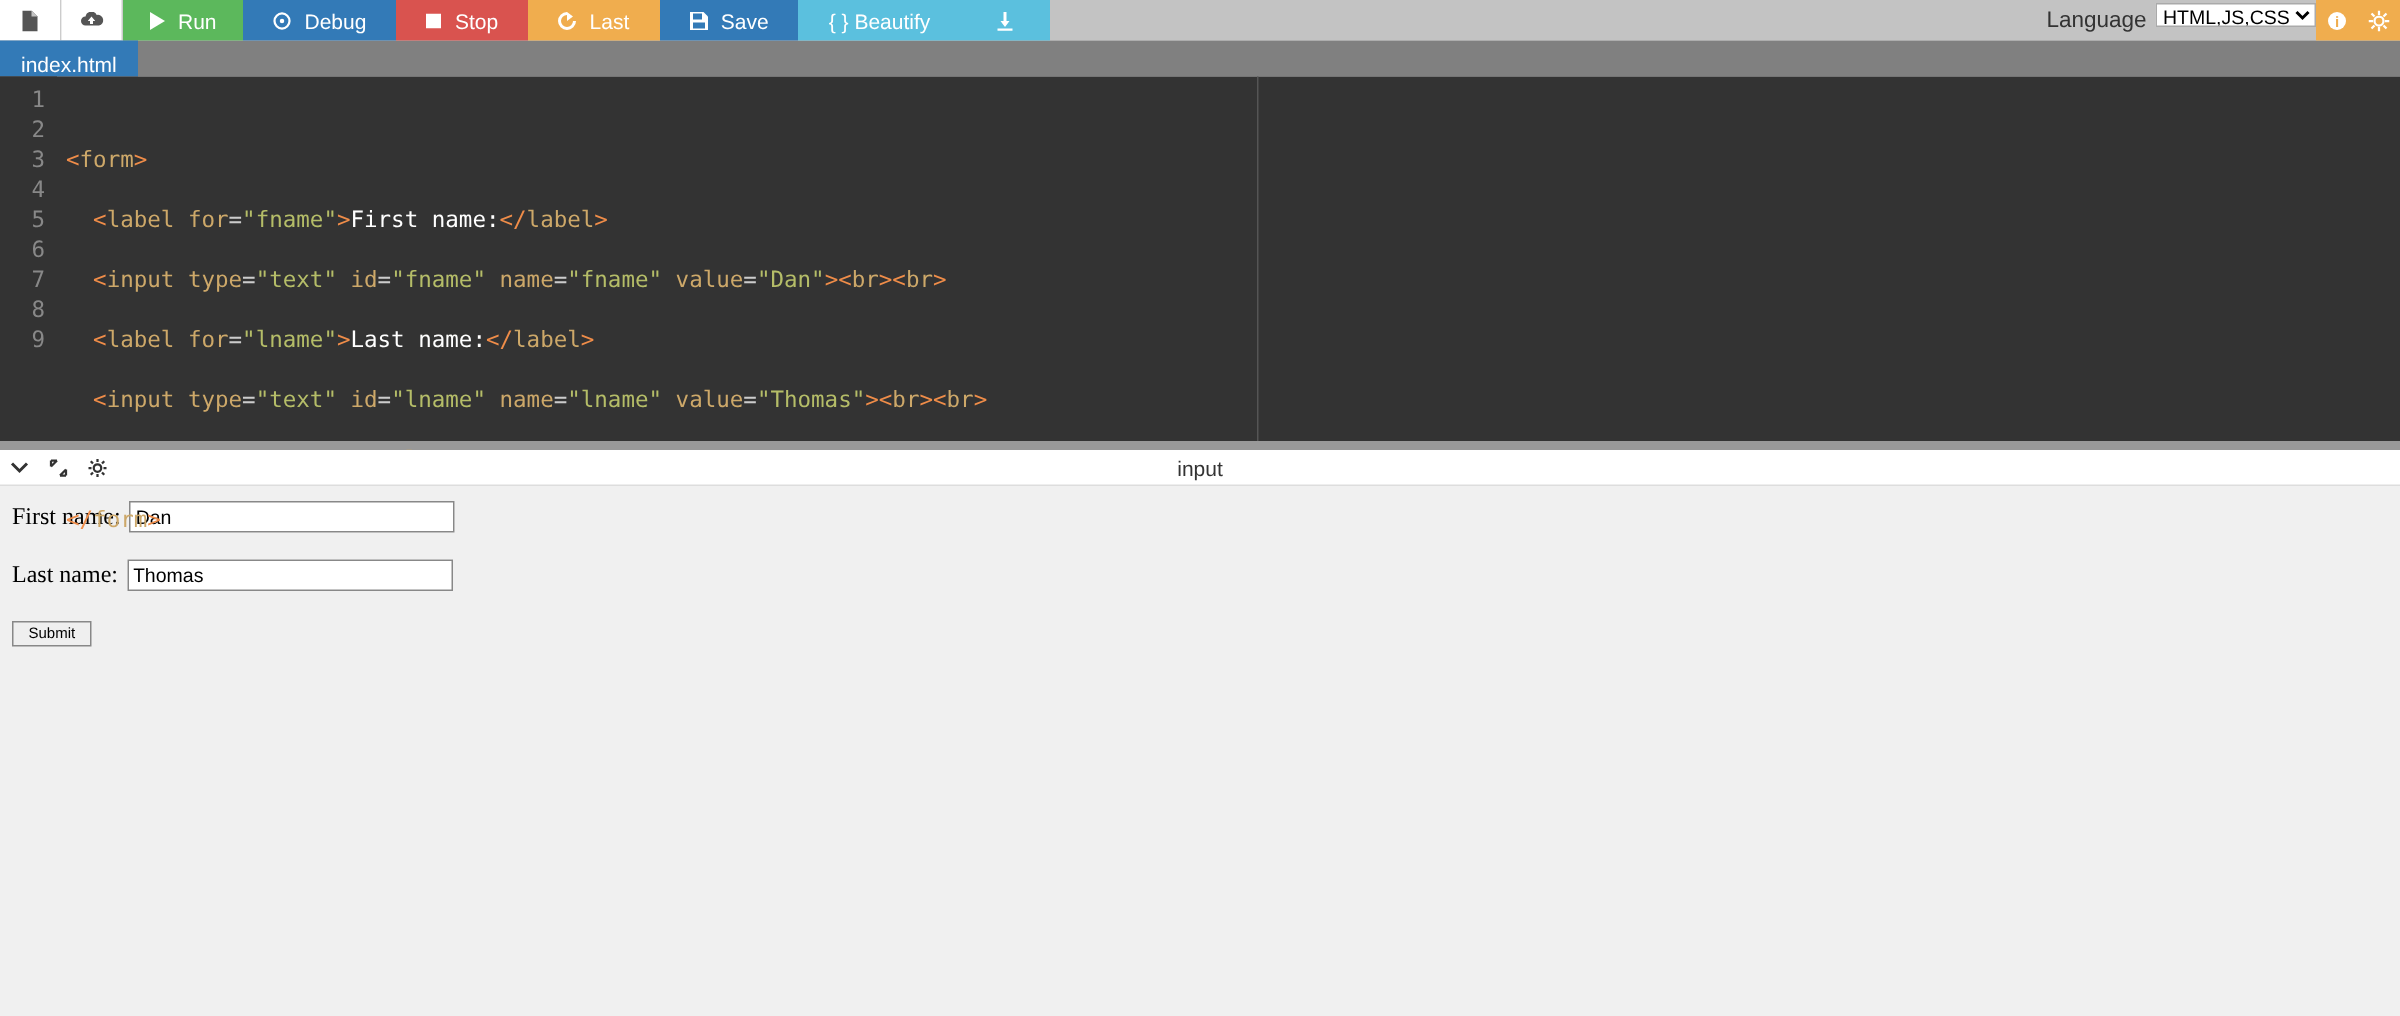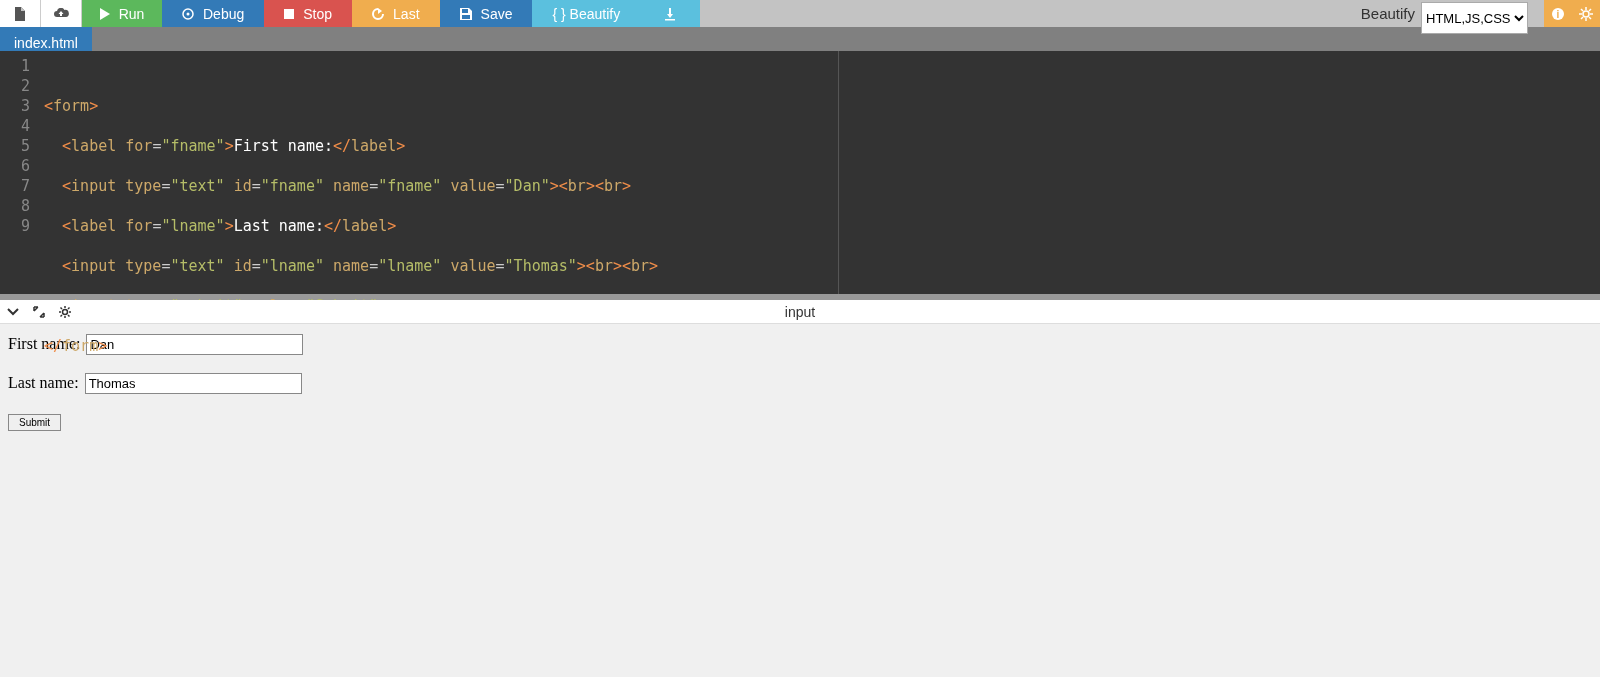--- a/index.html
+++ b/index.html
@@ -36,21 +36,21 @@
   .btn-green { background:#5cb85c; width:80px; justify-content:center; }
   .btn-blue  { background:#337ab7; }
   .btn-red   { background:#d9534f; }
   .btn-orange{ background:#f0ad4e; }
   .btn-blue2 { background:#337ab7; }
   .btn-teal  { background:#5bc0de; }
   .btn-teal2 { background:#5bc0de; width:60px; justify-content:center;}
   .spacer { flex:1; }
   .lang-label { display:flex; align-items:center; padding:0 6px; color:#333; font-size:15px;}
   .lang-select {
-    height:32px; margin-top:2px; margin-right:16px;
+    height:16px; margin-top:2px; margin-right:0;
     font-size:13px; border:1px solid #aaa; background:#fff;
   }
   .sq-orange{
     width:28px; display:flex;align-items:center;justify-content:center;
     background:#f0ad4e; color:#fff; cursor:pointer;
   }
 
   
   .tab-row {
     height:24px;
@@ -219,21 +219,21 @@
     <span class="ico">
       <svg width="14" height="14" viewBox="0 0 14 14">
           <path fill="#fff" d="M6 1h2v6h2L7 11 4 7h2z"></path>
           <rect x="2" y="12" width="10" height="1.5" fill="#fff"></rect>
         </svg>
     </span>
   </button>
 
   <div class="spacer"></div>
 
-  <div class="lang-label">Beautify</div>
+  <div class="lang-label">Language</div>
   <select class="lang-select">
     <option>HTML,JS,CSS</option>
   </select>
   <div class="sq-orange">
     <span class="ico">
       <svg width="14" height="14" viewBox="0 0 14 14">
           <circle cx="7" cy="7" r="6" fill="#fff"></circle>
           <text x="7" y="11" text-anchor="middle" font-size="10" font-family="Arial" font-weight="bold" fill="#f0ad4e">i</text>
         </svg>
     </span>

